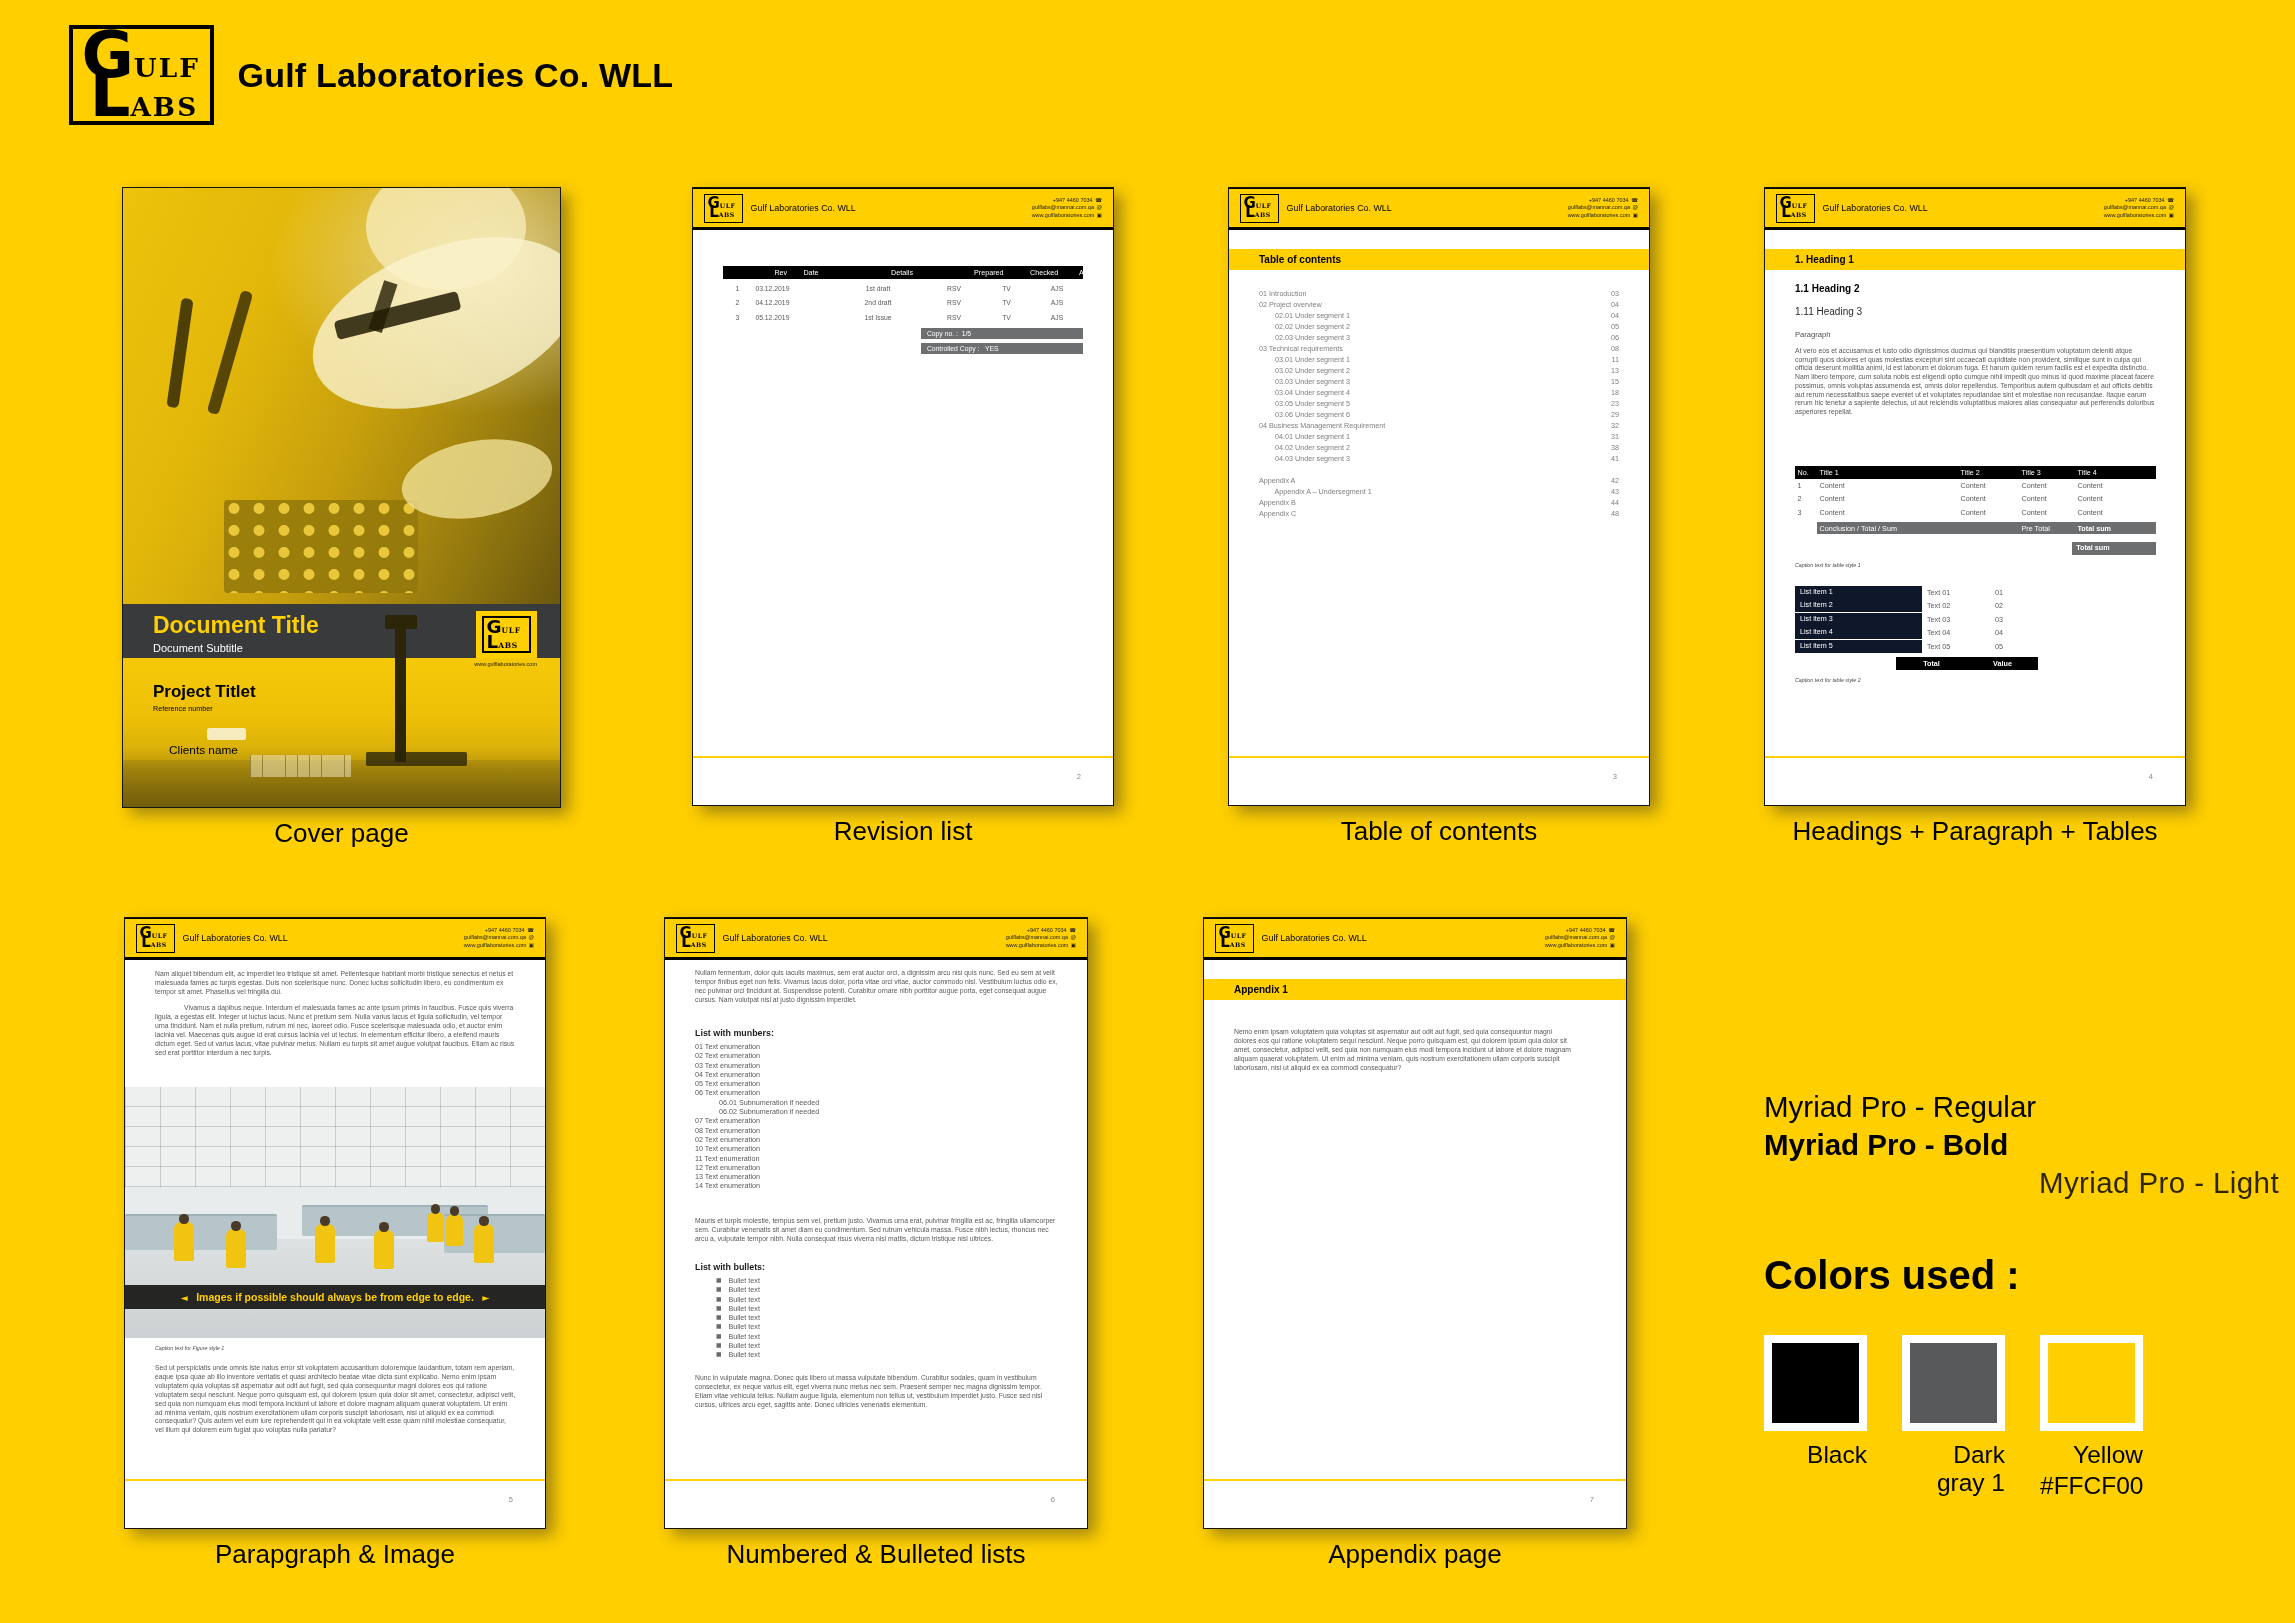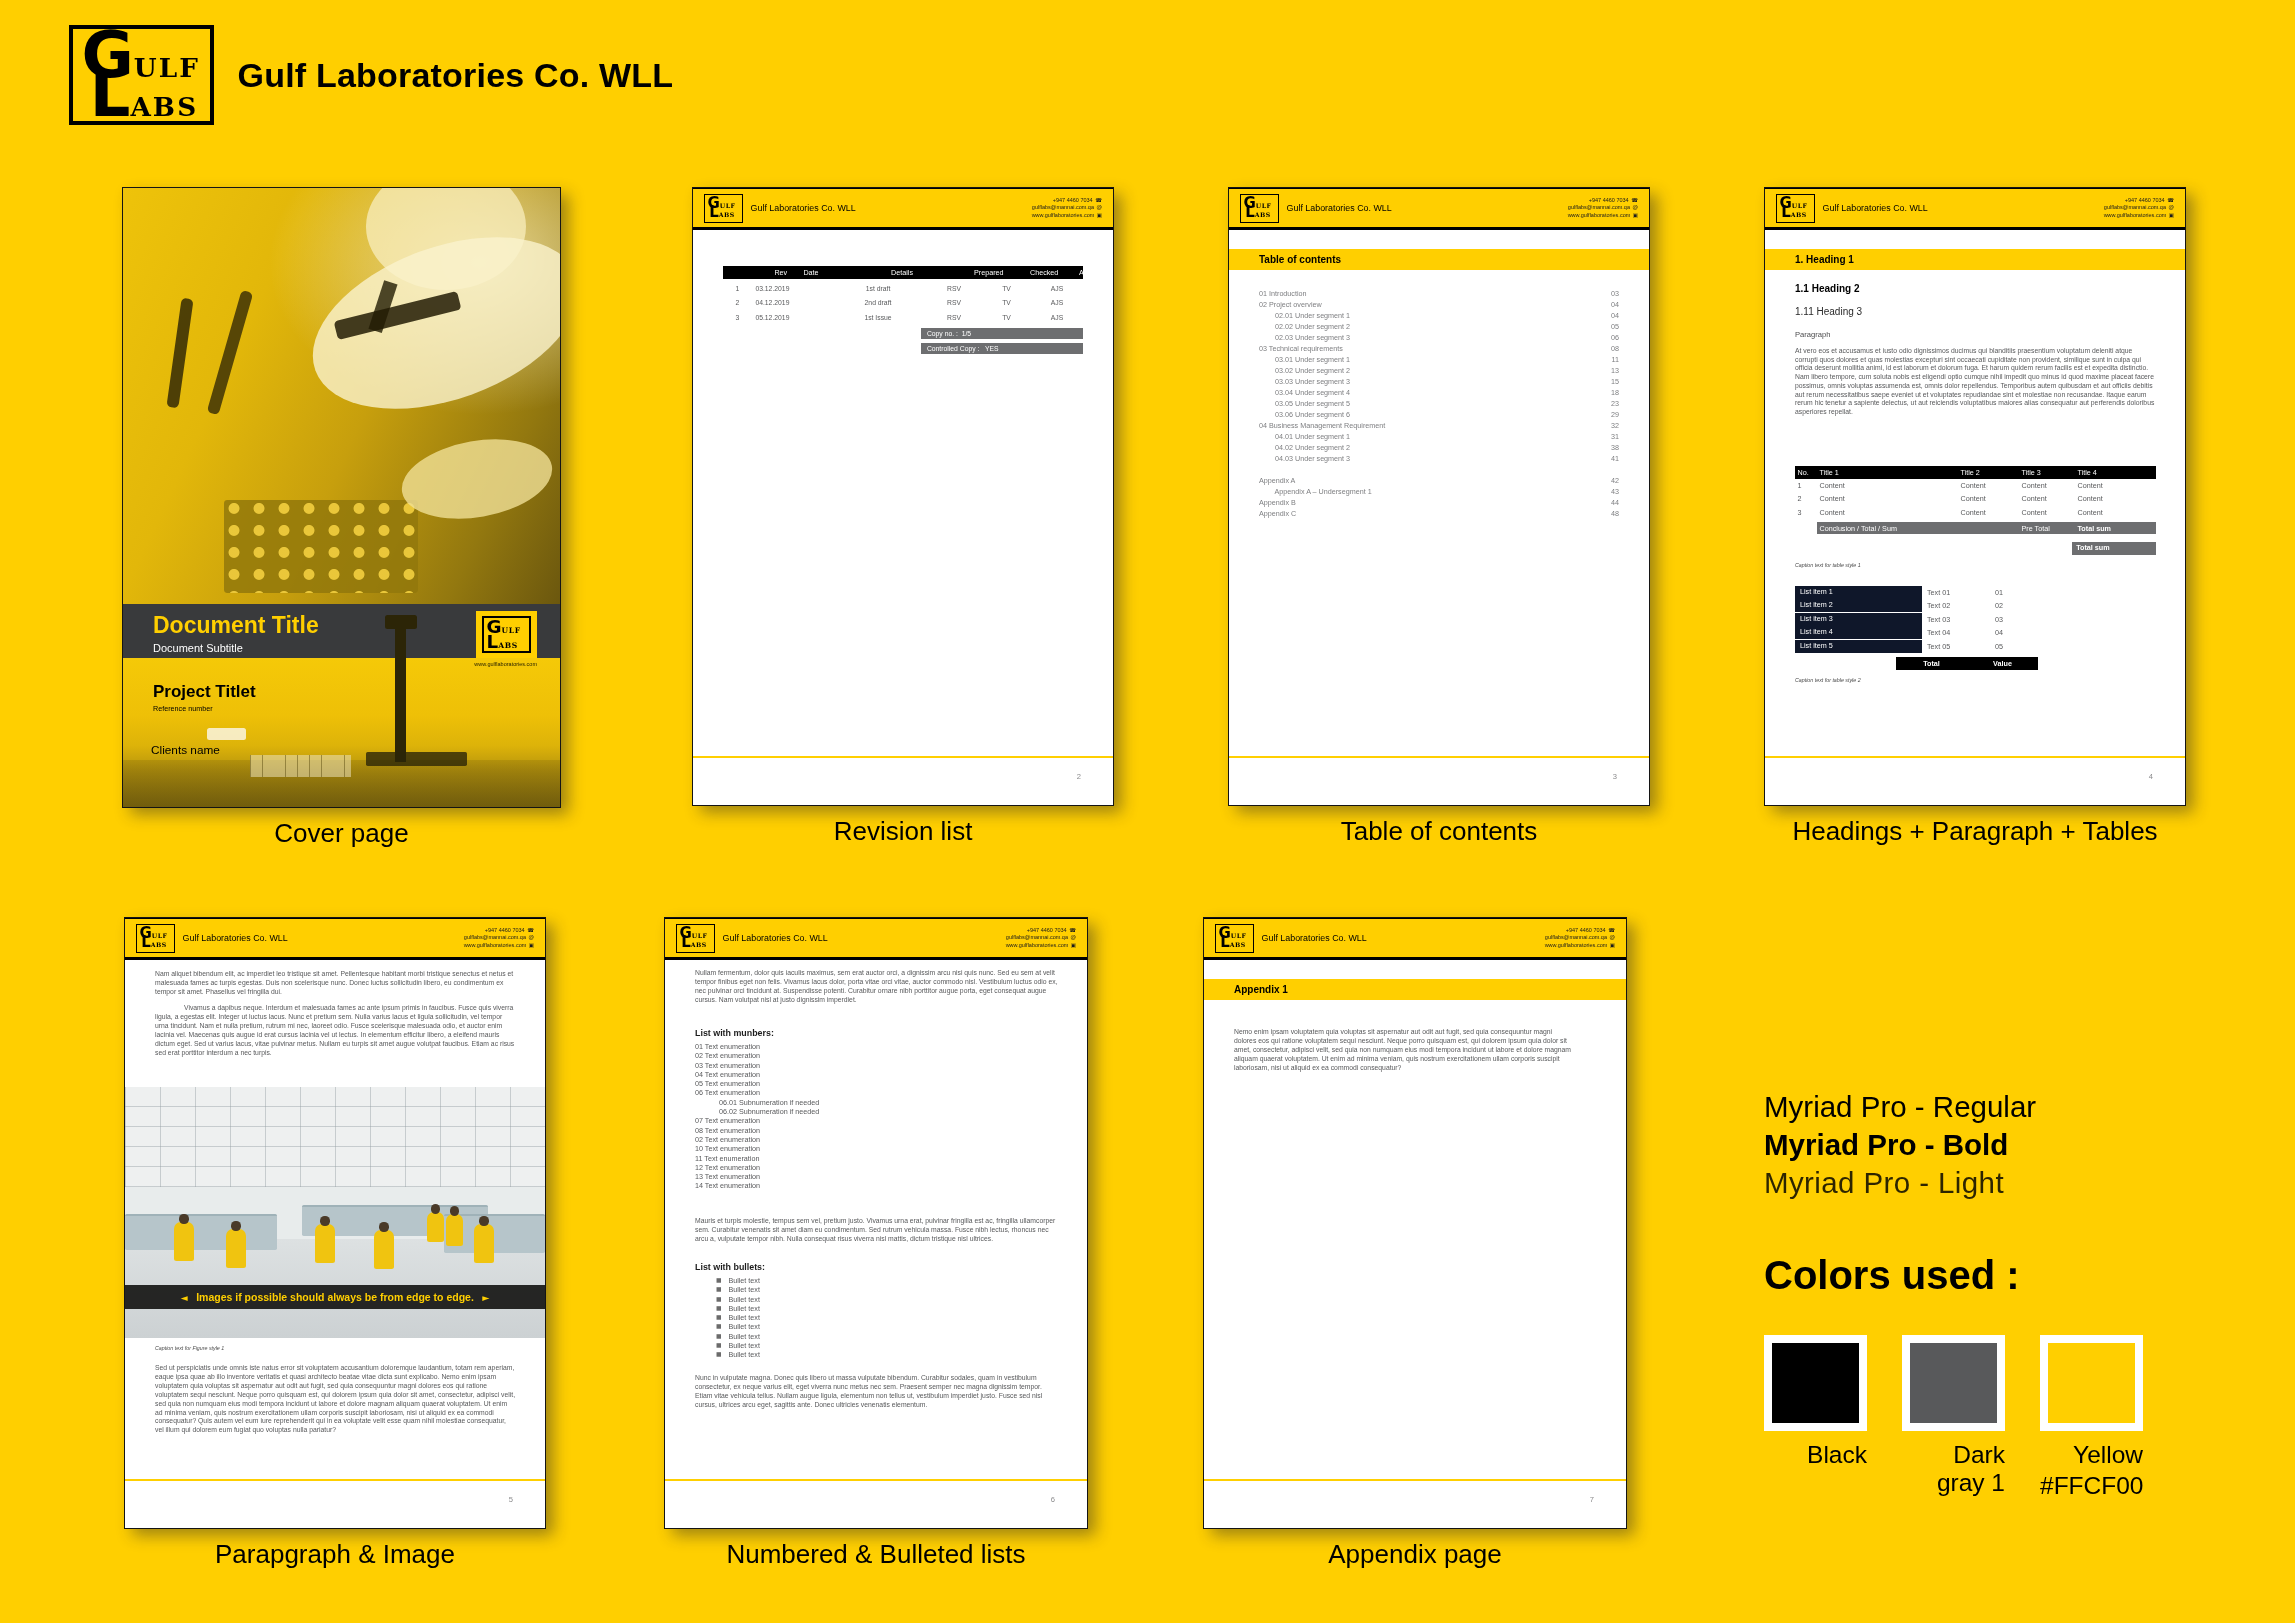--- a/index.html
+++ b/index.html
@@ -72,21 +72,21 @@
   .rig-ground{position:absolute;left:0;right:0;bottom:0;height:49px;
     background:linear-gradient(rgba(120,98,12,.25), rgba(86,70,10,.55));}
   .rig-mast{position:absolute;left:272px;top:432px;width:11px;height:142px;background:#2c2507;z-index:4;}
   .rig-head{position:absolute;left:262px;top:427px;width:32px;height:13.5px;background:#2c2507;border-radius:2.5px;z-index:4;}
   .rig-base{position:absolute;left:243px;top:564px;width:101px;height:13.5px;background:rgba(44,37,7,.8);z-index:4;border-radius:1.7px;}
   .rig-truck{position:absolute;left:84px;top:540px;width:39px;height:11.8px;background:rgba(250,245,225,.85);border-radius:2.5px;z-index:4;}
   .rig-crates{position:absolute;left:127px;top:567px;width:101px;height:22px;background:rgba(235,225,190,.55);z-index:4;
     background-image:repeating-linear-gradient(90deg, rgba(90,75,15,.5) 0 0.8px, transparent 0.8px 11.8px);}
   .cv-project{position:absolute;left:30px;top:494px;font-size:17px;font-weight:bold;z-index:6;}
   .cv-ref{position:absolute;left:30px;top:516px;font-size:7.2px;z-index:6;}
-  .cv-client{position:absolute;left:28px;top:555px;font-size:11.8px;z-index:6;}
+  .cv-client{position:absolute;left:46px;top:555px;font-size:11.8px;z-index:6;}
 
   
   .rtable{position:absolute;left:30px;right:30px;top:78px;}
   .rt-head,.rt-row{display:grid;grid-template-columns:29px 78px 1fr 56px 49px 52px;align-items:center;}
   .rt-head{background:#000;color:#fff;font-size:7.2px;height:12.7px;}
   .rt-head span{padding-left:3.4px;margin-left:48px;}
   .rt-row{font-size:6.8px;color:#595a5c;height:11px;margin-top:3.4px;}
   .rt-row span{padding-left:3.4px;}
   .rt-c{text-align:center;padding-left:0 !important;}
   .rt-head .rt-c{padding-left:0;}
@@ -165,21 +165,21 @@
 
   
   .p7-body{position:absolute;left:30px;right:51px;top:110px;}
 
   
   .spec{position:absolute;left:1764px;top:1053px;width:515px;}
   .spec-h{font-size:40px;font-weight:bold;margin:0;}
   .f-lines{margin-top:35px;}
   .f-line{font-size:29.5px;line-height:38px;}
   .f-bold{font-weight:bold;}
-  .f-light{opacity:.82;letter-spacing:0.4px;}
+  .f-light{opacity:.82;letter-spacing:0.4px;text-align:right;}
   .colors-h{margin-top:51px;}
   .sw-row{display:flex;gap:35px;margin-top:37px;}
   .sw{width:103px;}
   .sw-box{width:103px;height:96px;background:#fff;padding:7.6px;box-sizing:border-box;}
   .sw-in{width:100%;height:100%;}
   .sw-black{background:#000000;} .sw-gray{background:#58595B;} .sw-yellow{background:#FFCF00;}
   .sw-label{text-align:right;font-size:24.5px;margin-top:10px;}
   .sw-code{text-align:center;font-size:24.5px;margin-top:3.4px;}
 </style>
 </head>

